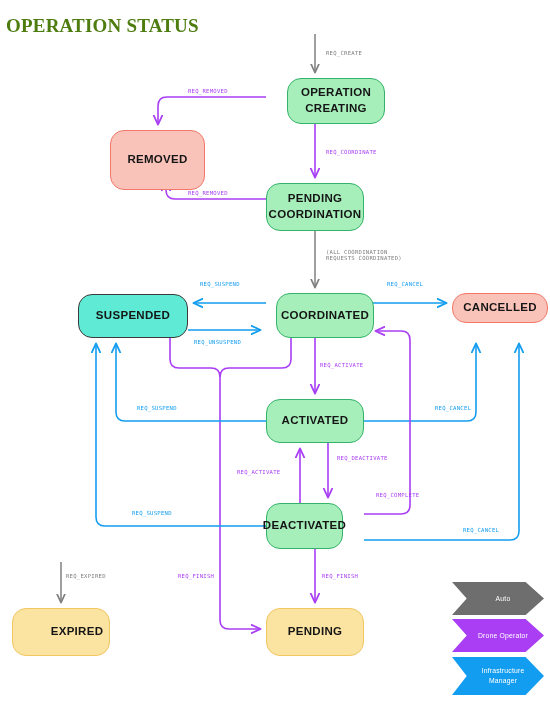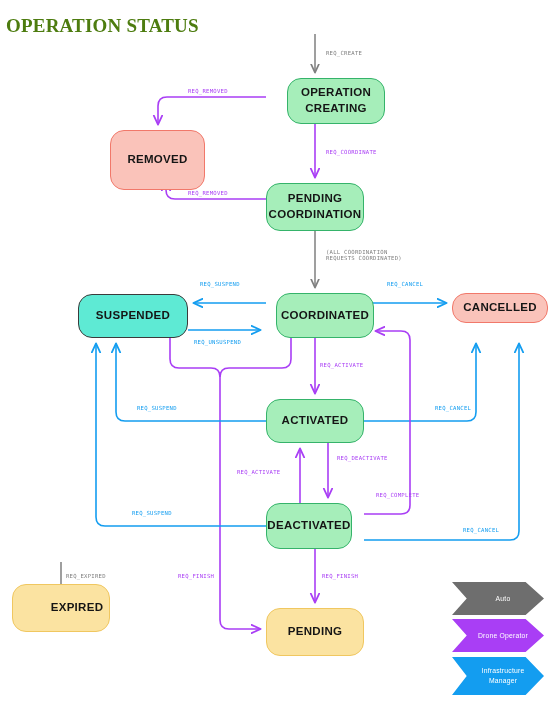--- a/index.html
+++ b/index.html
@@ -141,24 +141,24 @@
     </div>
     <div class="node" style="left: 276px; top: 293px; width: 98px; height: 45px; background: rgb(166, 238, 186); border: 1.4px solid rgb(53, 179, 106);">
       <span>COORDINATED</span>
     </div>
     <div class="node" style="left: 452px; top: 293px; width: 96px; height: 30px; background: rgb(250, 195, 186); border: 1.4px solid rgb(241, 120, 106);">
       <span>CANCELLED</span>
     </div>
     <div class="node" style="left: 266px; top: 399px; width: 98px; height: 44px; background: rgb(166, 238, 186); border: 1.4px solid rgb(53, 179, 106);">
       <span>ACTIVATED</span>
     </div>
-    <div class="node" style="left: 266px; top: 503px; width: 86px; height: 46px; background: rgb(166, 238, 186); border: 1.4px solid rgb(53, 179, 106); text-align: center;">
+    <div class="node" style="left: 266px; top: 503px; width: 77px; height: 46px; background: rgb(166, 238, 186); border: 1.4px solid rgb(53, 179, 106); text-align: center;">
       <span>DEACTIVATED</span>
     </div>
-    <div class="node" style="left: 12px; top: 584px; width: 98px; height: 48px; background: rgb(251, 227, 161); border: 1.4px solid rgb(240, 199, 96); padding-left: 32px;">
+    <div class="node" style="left: 12px; top: 608px; width: 98px; height: 48px; background: rgb(251, 227, 161); border: 1.4px solid rgb(240, 199, 96); padding-left: 32px;">
       <span>EXPIRED</span>
     </div>
     <div class="node" style="left: 266px; top: 608px; width: 98px; height: 48px; background: rgb(251, 227, 161); border: 1.4px solid rgb(240, 199, 96);">
       <span>PENDING</span>
     </div>
   </div>
 <div id="labels-layer">
     <div class="edge-label" style="left: 326px; top: 50px; color: rgb(127, 127, 127);">REQ_CREATE</div>
     <div class="edge-label" style="left: 188px; top: 88px; color: rgb(169, 62, 245);">REQ_REMOVED</div>
     <div class="edge-label" style="left: 326px; top: 149px; color: rgb(169, 62, 245);">REQ_COORDINATE</div>

